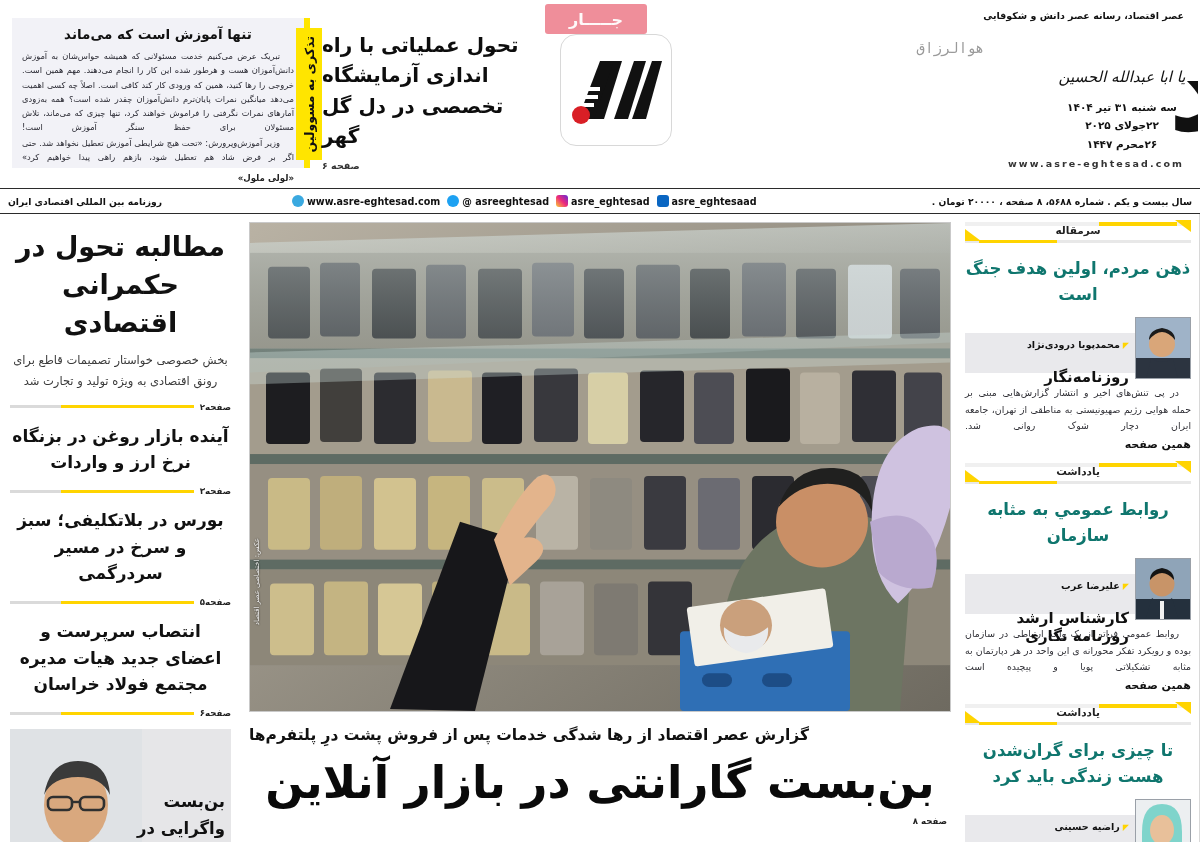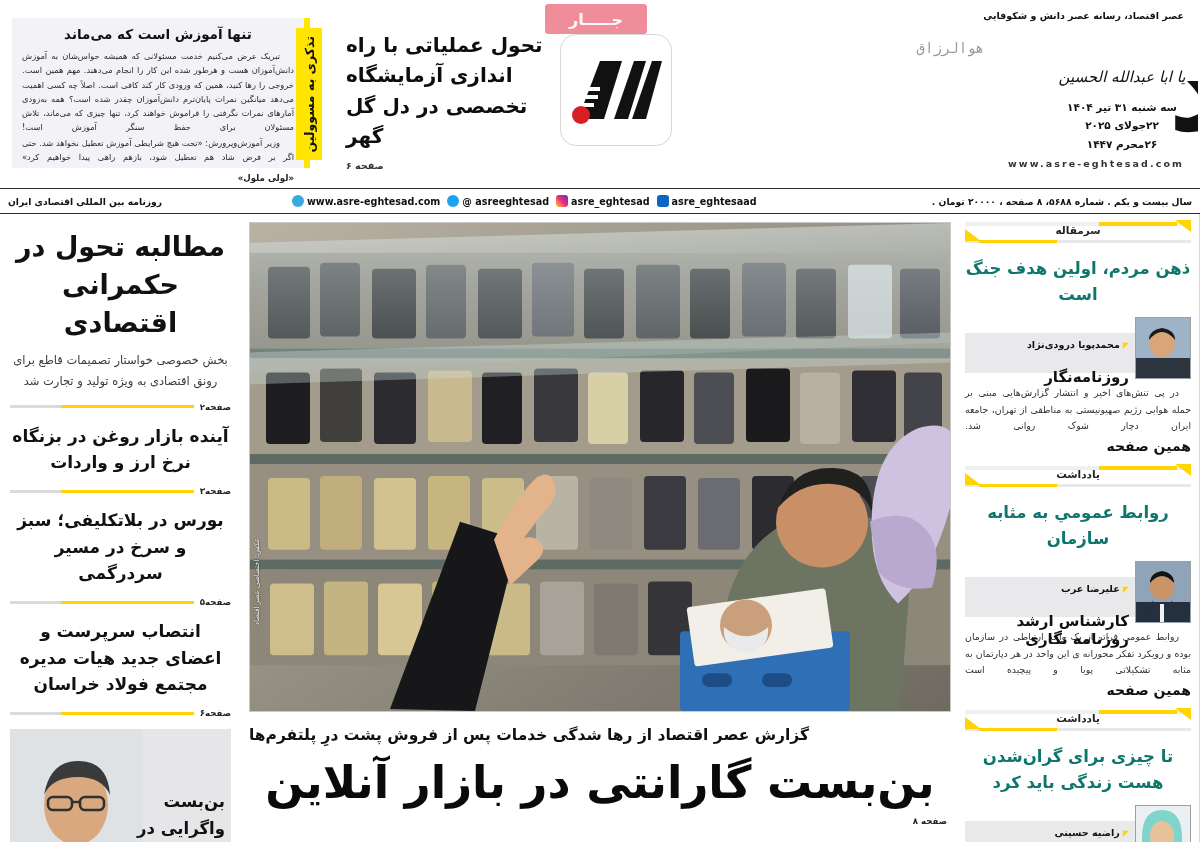--- a/index.html
+++ b/index.html
@@ -37,21 +37,21 @@
     position: absolute; left: 296px; top: 28px; width: 26px; height: 132px;
     background: #ffe500; display: flex; align-items: center; justify-content: center;
   }
   .yellow-kicker span {
     writing-mode: vertical-rl; transform: rotate(180deg);
     font-size: 12.5px; font-weight: bold; color: #111; letter-spacing: 0.5px;
     white-space: nowrap;
   }
 
   
-  .mh-headline { position: absolute; left: 346px; top: 30px; width: 200px; text-align: left; }
+  .mh-headline { position: absolute; left: 322px; top: 30px; width: 200px; text-align: left; }
   .mh-headline h2 {
     font-size: 20px; font-weight: bold; line-height: 1.52; color: #0d0d0d;
     text-align: left; letter-spacing: -0.3px;
   }
   .mh-headline .pageref { font-size: 9.5px; font-weight: bold; color: #333; margin-top: 8px; }
 
   
   .jar-tag {
     position: absolute; left: 545px; top: 4px; width: 102px; height: 30px;
     background: #ef8e9a; border-radius: 3px;
@@ -217,21 +217,21 @@
   }
   .byline-name { font-size: 9.6px; font-weight: bold; color: #111; }
   .byline-name:before {
     content: "◤"; color: #ffd400; font-size: 8px; margin-left: 3px;
   }
   .byline-role { font-size: 15px; font-weight: bold; color: #111; margin-top: 18px; }
   .side-body {
     font-size: 9.4px; line-height: 1.78; color: #2e2e34; text-align: justify;
     text-align-last: justify; text-indent: 12px;
   }
-  .side-more { font-size: 14px; font-weight: bold; color: #111; margin-top: 3px; }
+  .side-more { font-size: 11px; font-weight: bold; color: #111; margin-top: 3px; }
 </style>
 </head>
 <body>
 
 <div class="page">
 
   <div class="masthead">
 
     <div class="editorial">
       <div class="editorial-title">تنها آموزش است که می‌ماند</div>

